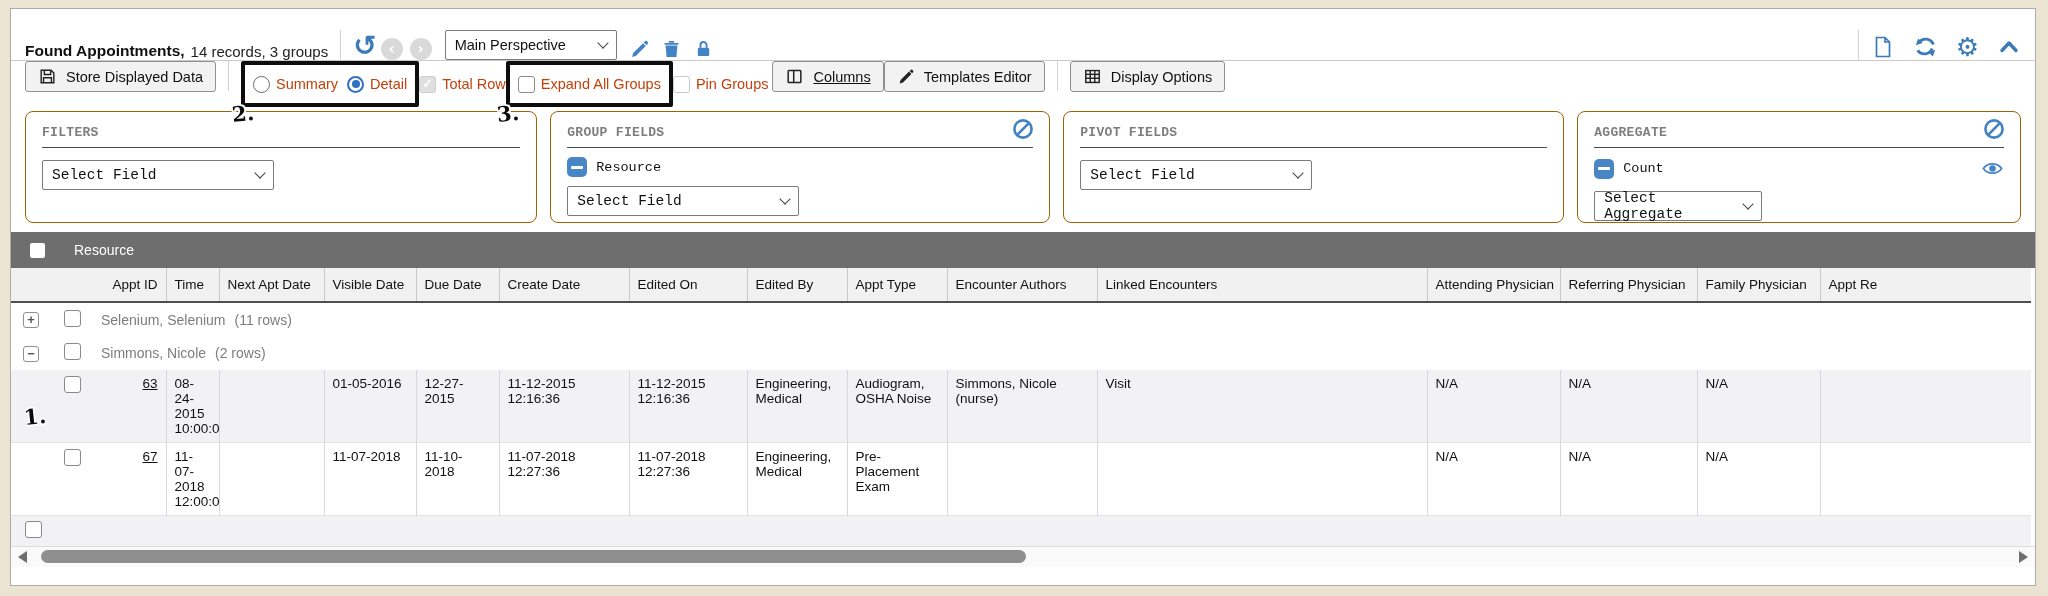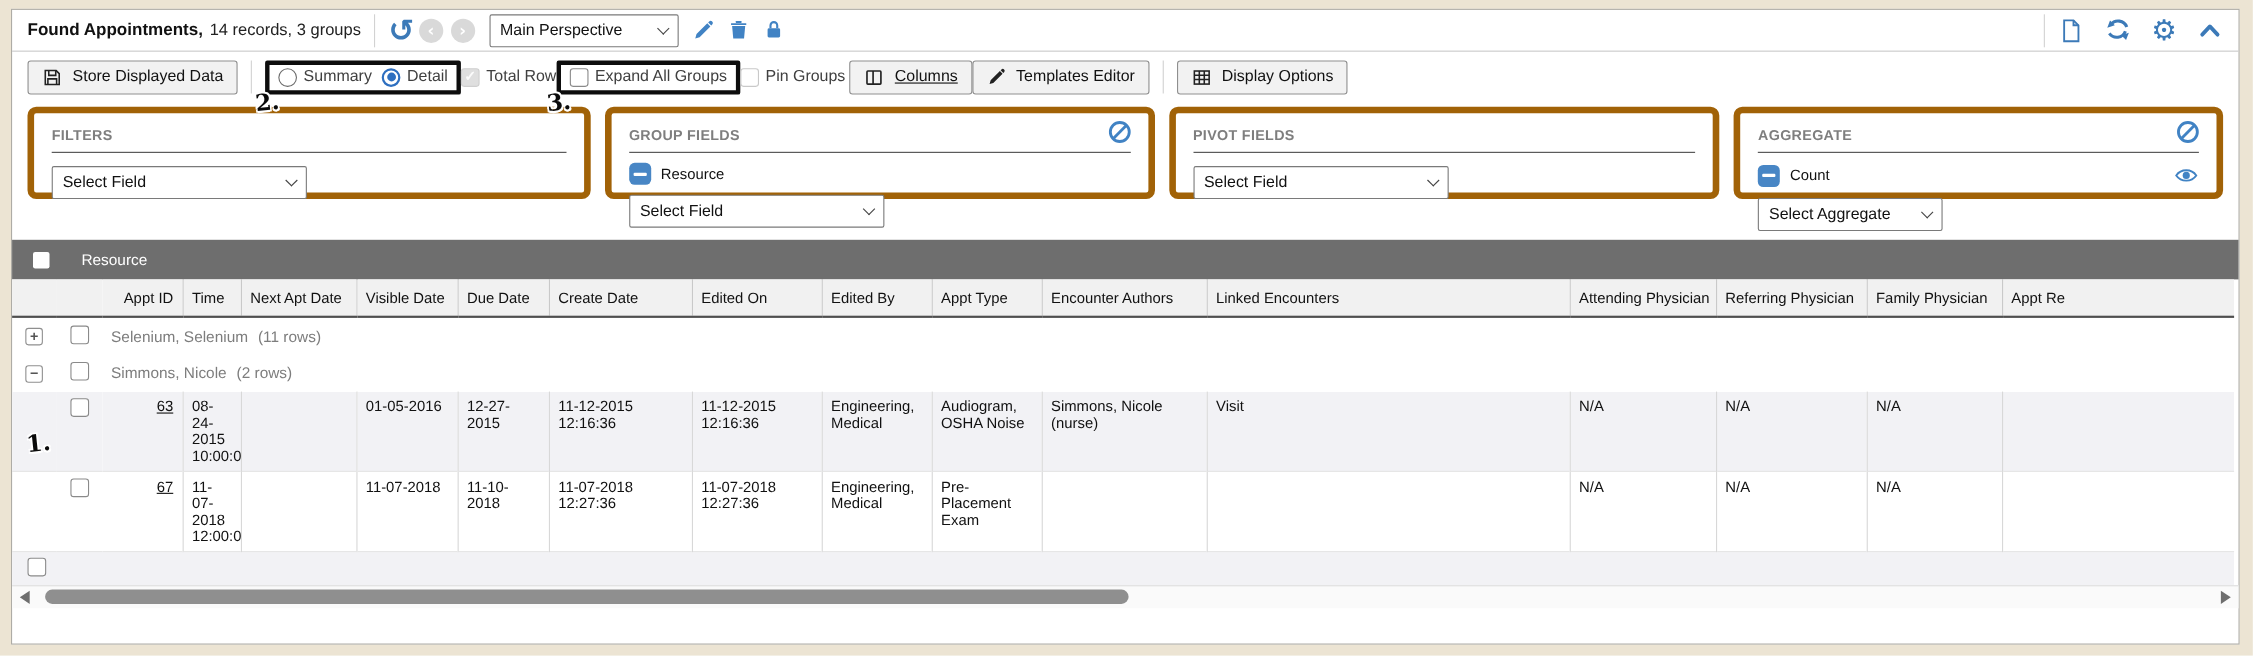--- a/index.html
+++ b/index.html
@@ -13,55 +13,55 @@
     overflow:hidden;
   }
   .app {
     position:absolute; left:10px; top:8px;
     width:2026px; height:578px;
     background:#fff;
     border:1px solid #aeaca6;
   }
 
   
-  .titlebar { height:38px; display:flex; align-items:center; padding:0 14px; border-bottom:1px solid #c9c9c9; }
+  .titlebar { height:52px; display:flex; align-items:flex-end; padding:0 14px; border-bottom:1px solid #c9c9c9; }
   .title { font-weight:bold; font-size:15.5px; color:#111; white-space:nowrap; }
   .subtitle { font-size:15px; color:#222; margin-left:6px; white-space:nowrap; }
   .vsep { width:1px; height:30px; background:#d2d2d2; margin:0 12px; flex:none; }
   .flexsp { flex:1; }
   .undo-glyph { font-family:"DejaVu Sans",sans-serif; font-size:28px; font-weight:bold; color:#3c7ab8; line-height:28px; margin-right:4px; cursor:pointer; }
   .navcircle { width:22px; height:22px; border-radius:50%; background:#d9d9d9; color:#fff; display:flex; align-items:center; justify-content:center; font-size:15px; font-weight:bold; margin-right:7px; font-family:"DejaVu Sans",sans-serif; }
   .select { height:30px; border:1px solid #7a7a7a; border-radius:2px; background:#fff; display:inline-flex; align-items:center; justify-content:space-between; padding:12px 9px; font-size:14.5px; color:#111; cursor:pointer; }
   .select .chev { width:8px; height:8px; border-right:1.8px solid #444; border-bottom:1.8px solid #444; transform:rotate(45deg); margin-left:14px; margin-top:-4px; flex:none; }
   .persp { width:172px; margin:0 12px 0 6px; }
   .hicons { display:flex; align-items:center; gap:11px; }
   .tricons { display:flex; align-items:center; gap:18px; }
   .gear-glyph { font-family:"DejaVu Sans",sans-serif; font-size:26px; color:#3c7ab8; line-height:26px; cursor:pointer; }
   .i { display:block; cursor:pointer; }
 
   
-  .toolbar { height:46px; display:flex; align-items:center; padding:0 14px; gap:0; position:relative; z-index:6; }
+  .toolbar { height:46px; display:flex; padding:0 14px; gap:0; position:relative; z-index:6; }
   .btn { height:31px; display:inline-flex; align-items:center; gap:9px; padding:0 12px; background:#f2f2f2; border:1px solid #8f8f8f; border-radius:3px; font-size:14.5px; color:#111; cursor:pointer; white-space:nowrap; }
   .ctl { display:inline-flex; align-items:center; gap:6px; cursor:pointer; white-space:nowrap; }
-  .lbl { font-size:14.5px; color:#404040; }
+  .lbl { font-size:14.5px; color:#c2410c; }
   .radio { width:17px; height:17px; border:1.5px solid #6b6b6b; border-radius:50%; background:#fff; display:inline-block; position:relative; flex:none; }
   .radio.on { border:2px solid #2e6fc0; }
   .radio.on::after { content:""; position:absolute; inset:2.5px; background:#2e6fc0; border-radius:50%; }
   .cb { width:17px; height:17px; border:1.5px solid #8a8a8a; border-radius:3px; background:#fff; display:inline-block; position:relative; flex:none; }
   .cb.gray { background:#dfdfdf; border-color:#cfcfcf; }
   .cb.gray::after { content:"✓"; position:absolute; left:2px; top:-1px; font-size:13px; color:#fbfbfb; font-weight:bold; }
   .cb.light { border-color:#c9c9c9; }
   .anno-box { display:inline-flex; align-items:center; gap:9px; border:4px solid #0d0d0d; border-radius:2px; padding:3px 8px; position:relative; }
   .anno-num { font-family:"DejaVu Serif", serif; font-weight:bold; font-size:21px; color:#0a0a0a; transform:rotate(-6deg);
     text-shadow:1.5px 1.5px 0 #fff, -1.5px 1.5px 0 #fff, 1.5px -1.5px 0 #fff, -1.5px -1.5px 0 #fff, 0 2px 0 #fff; }
   .anno-box .anno-num { position:absolute; left:-13px; top:calc(100% - 2px); }
 
   
   .panels { display:flex; gap:13px; padding:4px 14px 0; height:118px; }
-  .panel { border:6px solid #a16207; border-radius:8px; padding:9px 16px 10px; position:relative; height:84px; }
+  .panel { border:1px solid #a16207; border-radius:8px; padding:9px 16px 10px; position:relative; height:112px;font-family:Liberation Mono, monospace; }
   .p-head { position:relative; border-bottom:1px solid #4a4a4a; padding:2px 0 6px; }
   .p-title { font-size:13px; font-weight:bold; color:#7e7e7e; letter-spacing:.3px; }
   .p-cancel { position:absolute; right:-2px; top:-4px; }
   .p-item { display:flex; align-items:center; gap:9px; margin:9px 0 9px; font-size:13.5px; color:#111; }
   .chip { width:20px; height:20px; background:#4886c5; border-radius:5px; position:relative; flex:none; cursor:pointer; }
   .chip::after { content:""; position:absolute; left:4px; top:8.5px; width:12px; height:3px; background:#fff; border-radius:1px; }
   .p-select { width:232px; }
   .p-select.agg { width:168px; }
   .panel.simple .p-select { margin-top:12px; }
   .eye { margin-left:auto; }

